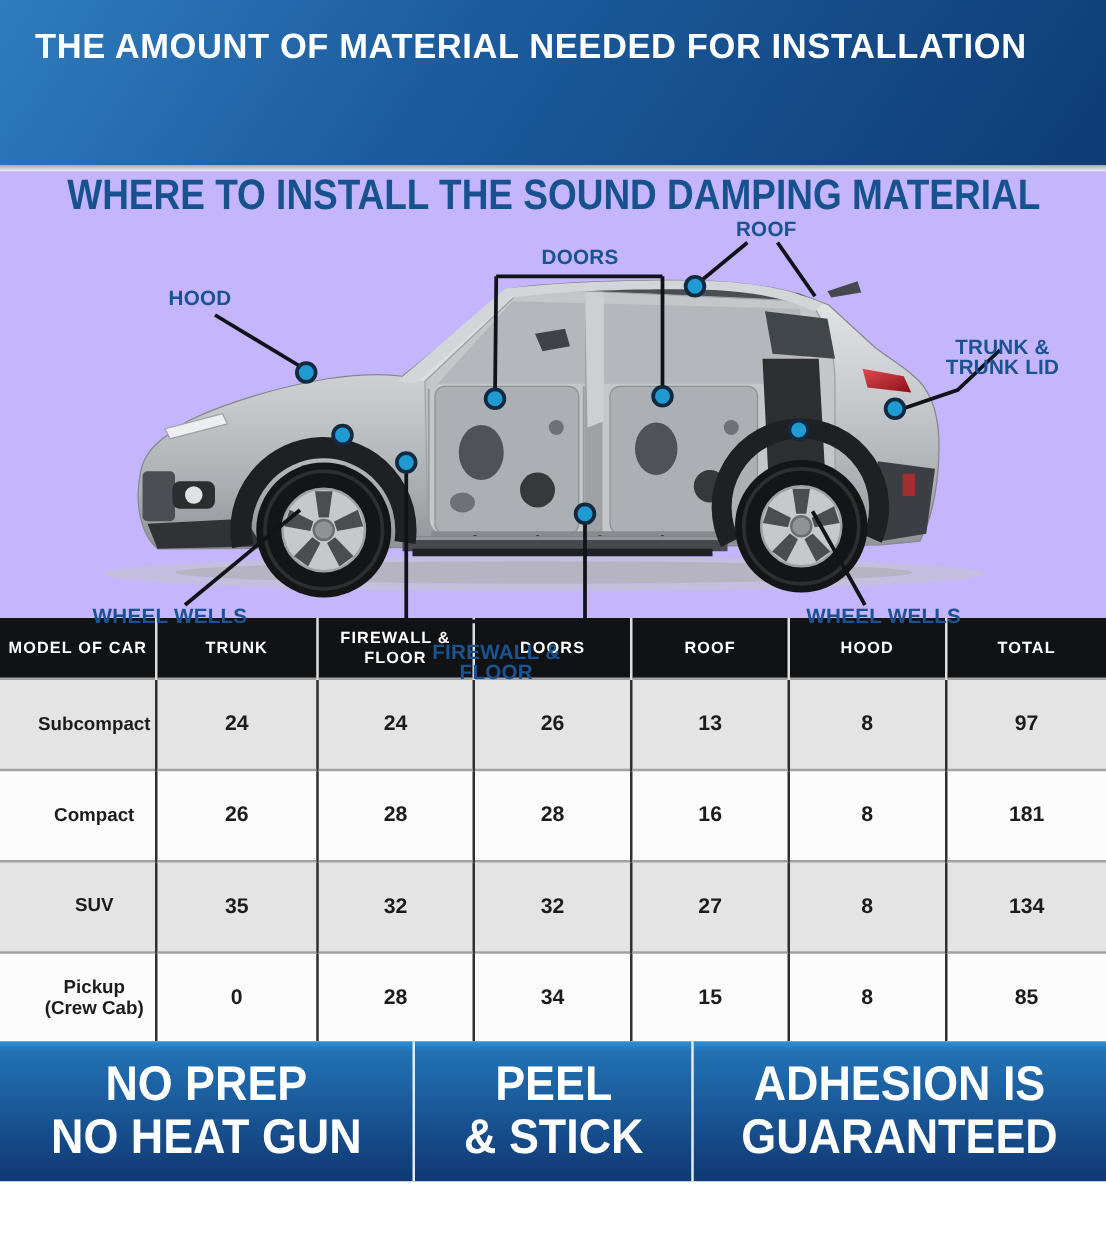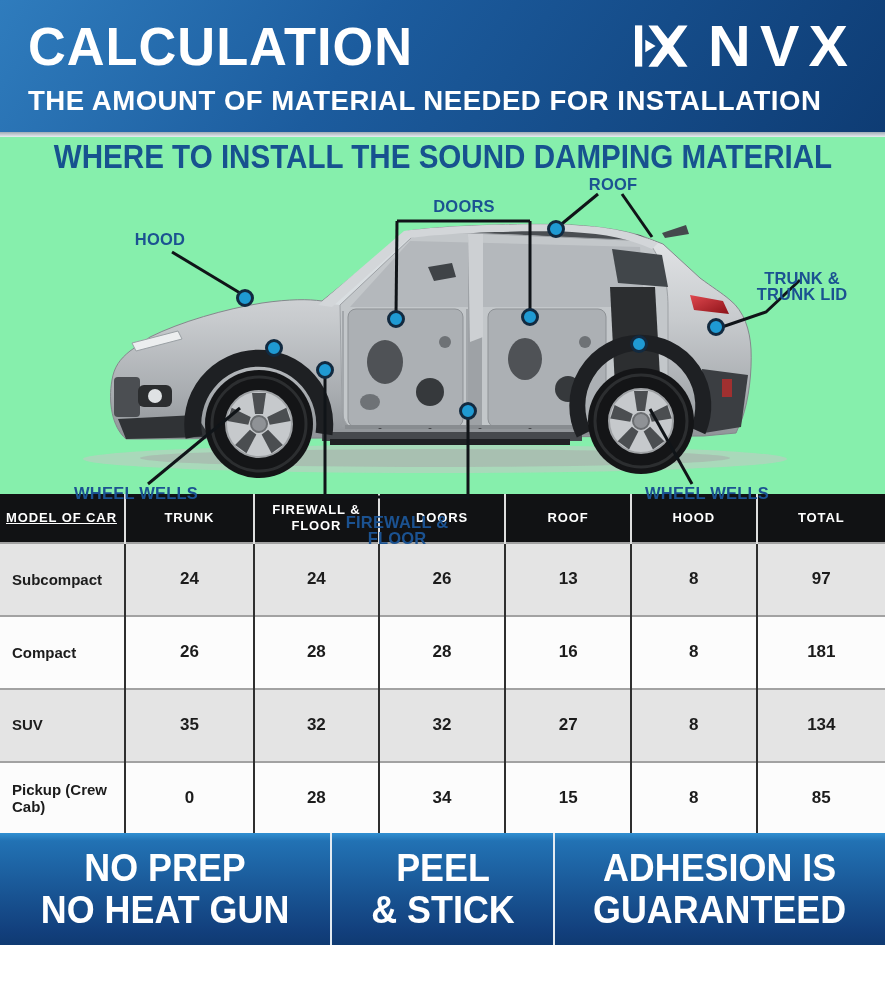--- a/index.html
+++ b/index.html
@@ -14,39 +14,39 @@
              transform:scaleX(.97);transform-origin:left center;white-space:nowrap;line-height:1;}
   .brand{display:flex;align-items:center;gap:10px;}
   .brand svg{display:block;}
   .brand-text{color:#fff;font-size:58px;font-weight:800;letter-spacing:9px;line-height:1;
               transform:scaleX(1.02);transform-origin:right center;}
   .hdr-sub{margin-top:7px;color:#fff;font-size:28px;font-weight:700;letter-spacing:.5px;
            white-space:nowrap;transform:scaleX(.985);transform-origin:left center;}
   .hdr-shadow{height:5px;background:linear-gradient(180deg,#9fabb6,#e9edf1);}
 
   
-  .diagram{position:relative;height:357px;background:#86efac;}
+  .diagram{position:relative;height:357px;background:#c4b5fd;}
   .diagram h2{position:absolute;top:2px;left:50%;margin:0;color:#17528f;
               font-size:34px;font-weight:800;white-space:nowrap;line-height:1;
               transform:translateX(-50%) scaleX(.87);}
   .car-svg{position:absolute;left:0;top:0;}
   .callout{position:absolute;transform:translateX(-50%);color:#1b5291;font-size:16.5px;
            font-weight:800;letter-spacing:.2px;white-space:nowrap;line-height:15.5px;
            text-align:center;}
 
   
   .table-wrap{height:339px;overflow:hidden;}
   table.mat{width:100%;height:339px;border-collapse:collapse;table-layout:fixed;}
   table.mat th{background:#111214;color:#fff;font-size:13px;font-weight:800;
                letter-spacing:.9px;text-align:center;height:48px;line-height:1.2;
                border-left:2px solid #dfdfdf;padding:0 6px;}
-  table.mat th:first-child{border-left:none;text-align:left;text-decoration:underline;}
+  table.mat th:first-child{border-left:none;text-align:right;}
   table.mat td{font-size:17px;font-weight:700;color:#1c1c1c;text-align:center;
                height:48px;border-left:2px solid #2f2f2f;border-top:2px solid #a2a2a2;}
-  table.mat td:first-child{border-left:none;text-align:left;padding-left:12px;
+  table.mat td:first-child{border-left:none;text-align:center;padding-left:28px;
                font-size:15px;line-height:1.15;}
   table.mat tr.alt{background:#e4e4e4;}
   table.mat tr.plain{background:#fcfcfc;}
 
   
   .ftr{display:flex;height:112px;
        background:linear-gradient(180deg,#3190d2 0%,#2272b4 7%,#123f7c 88%,#0f3a72 100%);}
   .ftr-cell{box-sizing:border-box;display:flex;flex-direction:column;justify-content:center;
             align-items:center;color:#fff;font-weight:800;font-size:39px;line-height:1.08;
             text-align:center;}
@@ -54,33 +54,20 @@
   .ftr-cell.c1{width:330px;border-radius:11px;}
   .ftr-cell.c2{width:223px;border-left:2px solid #e3ebf2;}
   .ftr-cell.c3{width:332px;border-left:2px solid #e3ebf2;}
 </style>
 </head>
 <body>
 
 <div class="page">
 
   <header class="hdr">
-    <div class="hdr-top">
-      <h1 class="hdr-title">CALCULATION</h1>
-      <div class="brand">
-        <svg width="66" height="46" viewBox="0 0 64 44" aria-hidden="true">
-          <g fill="#ffffff">
-            <rect x="0" y="2" width="7" height="40"></rect>
-            <path d="M10 16 L20 22 L10 28 Z"></path>
-            <path d="M13 2 L22 2 L32 15 L42 2 L51 2 L37 22 L51 42 L42 42 L32 29 L22 42 L13 42 L27 22 Z"></path>
-          </g>
-        </svg>
-        <span class="brand-text">NVX</span>
-      </div>
-    </div>
     <div class="hdr-sub">THE AMOUNT OF MATERIAL NEEDED FOR INSTALLATION</div>
   </header>
   <div class="hdr-shadow"></div>
 
   <section class="diagram">
     <h2>WHERE TO INSTALL THE SOUND DAMPING MATERIAL</h2>
 
     <svg class="car-svg" width="885" height="412" viewBox="0 0 885 412" aria-hidden="true">
       <defs>
         <linearGradient id="bodyGrad" x1="0" y1="0" x2="0" y2="1">

